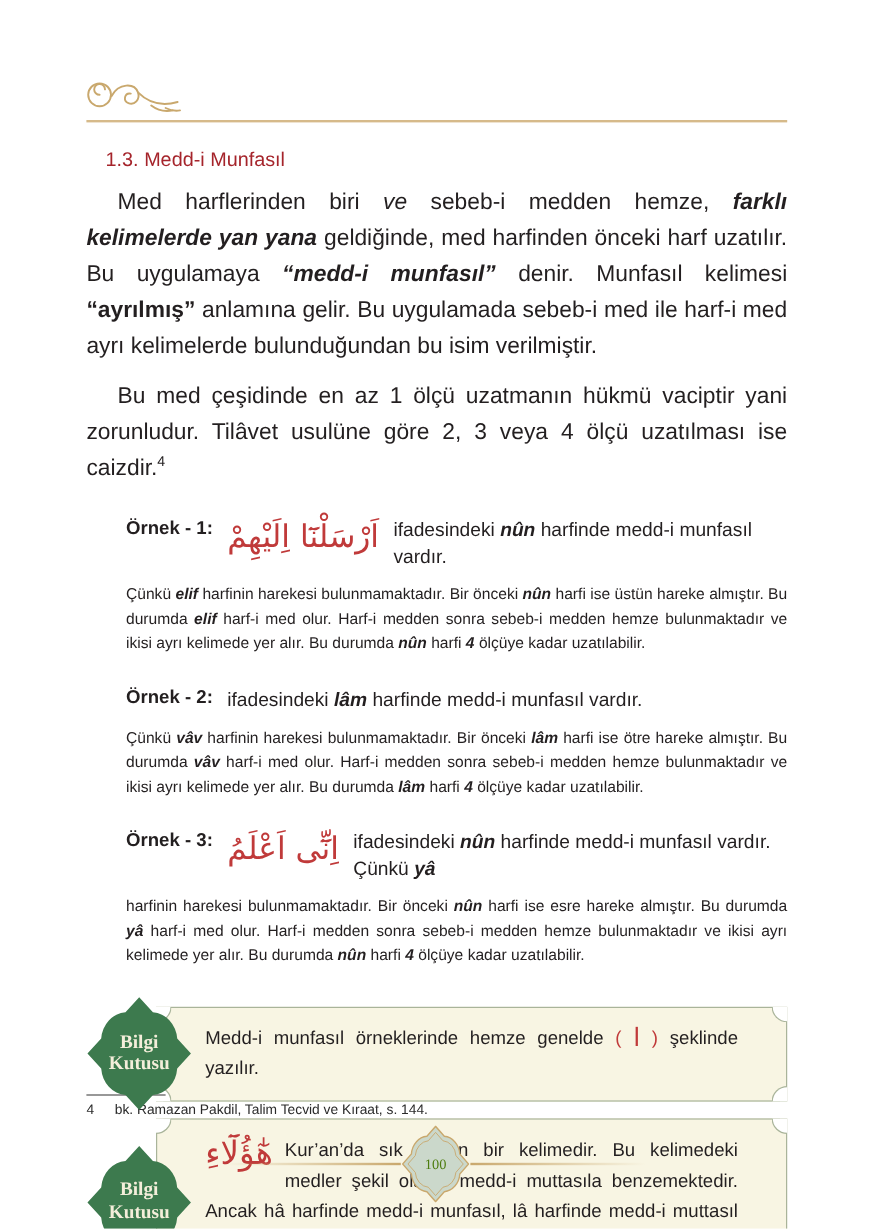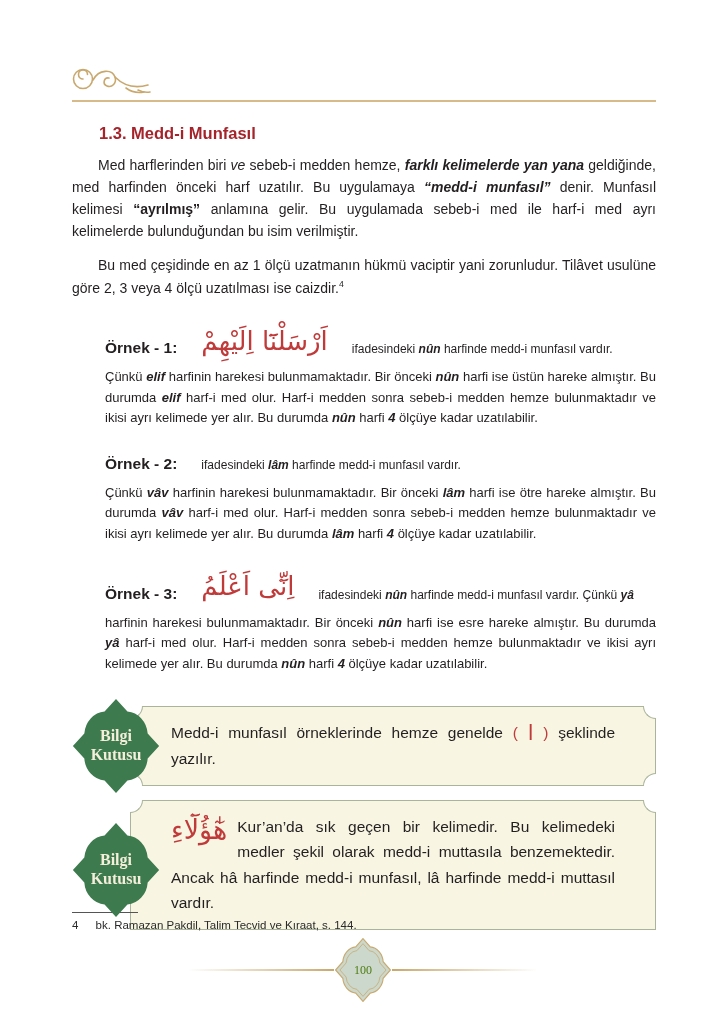--- a/index.html
+++ b/index.html
@@ -8,40 +8,40 @@
         font-family:"Liberation Sans",sans-serif;color:#231f20;margin:0 auto}
   .content{position:absolute;left:72px;top:58px;width:584px}
 
   
   .pg-header{position:relative;height:44px;border-bottom:2px solid #d6ba8a}
   .unit-label{display:block;text-align:center;font-family:"Liberation Serif",serif;
               font-size:17px;color:#2f5d49;padding-top:14px;letter-spacing:.3px}
   .flourish{position:absolute;left:-4px;top:2px;width:92px;height:42px}
 
   
-  .section-title{margin:22px 0 0 27px;font-size:16.5px;font-weight:bold;color:#a5242b}
-  p.body{font-size:14px;line-height:1.58;text-align:justify}
+  .section-title{margin:22px 0 0 16px;font-size:16.5px;font-weight:normal;color:#a5242b}
+  p.body{font-size:19px;line-height:1.58;text-align:justify}
   .p1{margin-top:11px;text-indent:26px}
   .p2{margin-top:12px;text-indent:26px}
 
   
   .r-i{font-style:italic}
   .r-b{font-weight:bold}
   .r-bi{font-weight:bold;font-style:italic}
   .r-sup{vertical-align:super;font-size:62%}
   .r-red{color:#c03a3a}
   .r-red-ar{color:#c03a3a;font-family:"DejaVu Sans",sans-serif;font-size:21px;line-height:0;vertical-align:-2px}
 
   
   .example{margin:26px 0 0 33px}
-  .example-head{display:flex;align-items:flex-end;gap:24px}
+  .example-head{display:flex;align-items:flex-start;gap:12px}
   .ex-label{font-weight:bold;font-size:15.5px;white-space:nowrap}
   .arabic{font-family:"DejaVu Sans",sans-serif;color:#c03a3a;font-size:26px;
           direction:rtl;unicode-bidi:embed;white-space:nowrap;line-height:1.25}
-  .ex-lead{font-size:12px;line-height:1.35;flex:1}
+  .ex-lead{font-size:16px;line-height:1.35;flex:1}
   .ex-body{margin-top:10px;font-size:13px;line-height:1.58;text-align:justify}
 
   
   .info{position:relative;margin:32px 0 0 58px}
   .info+.info{margin-top:14px}
   .info-card{position:relative;background:#f8f5e3;border:1px solid #a9b49a;
              padding:13px 40px 13px 40px;min-height:76px;display:flex;align-items:center}
   .info-card.tall{min-height:96px}
   .notch{position:absolute;width:13px;height:13px;background:#fff;border:0 solid #a9b49a}
   .notch.tr{top:-1px;right:-1px;border-left-width:1px;border-bottom-width:1px;border-radius:0 0 0 100%}

